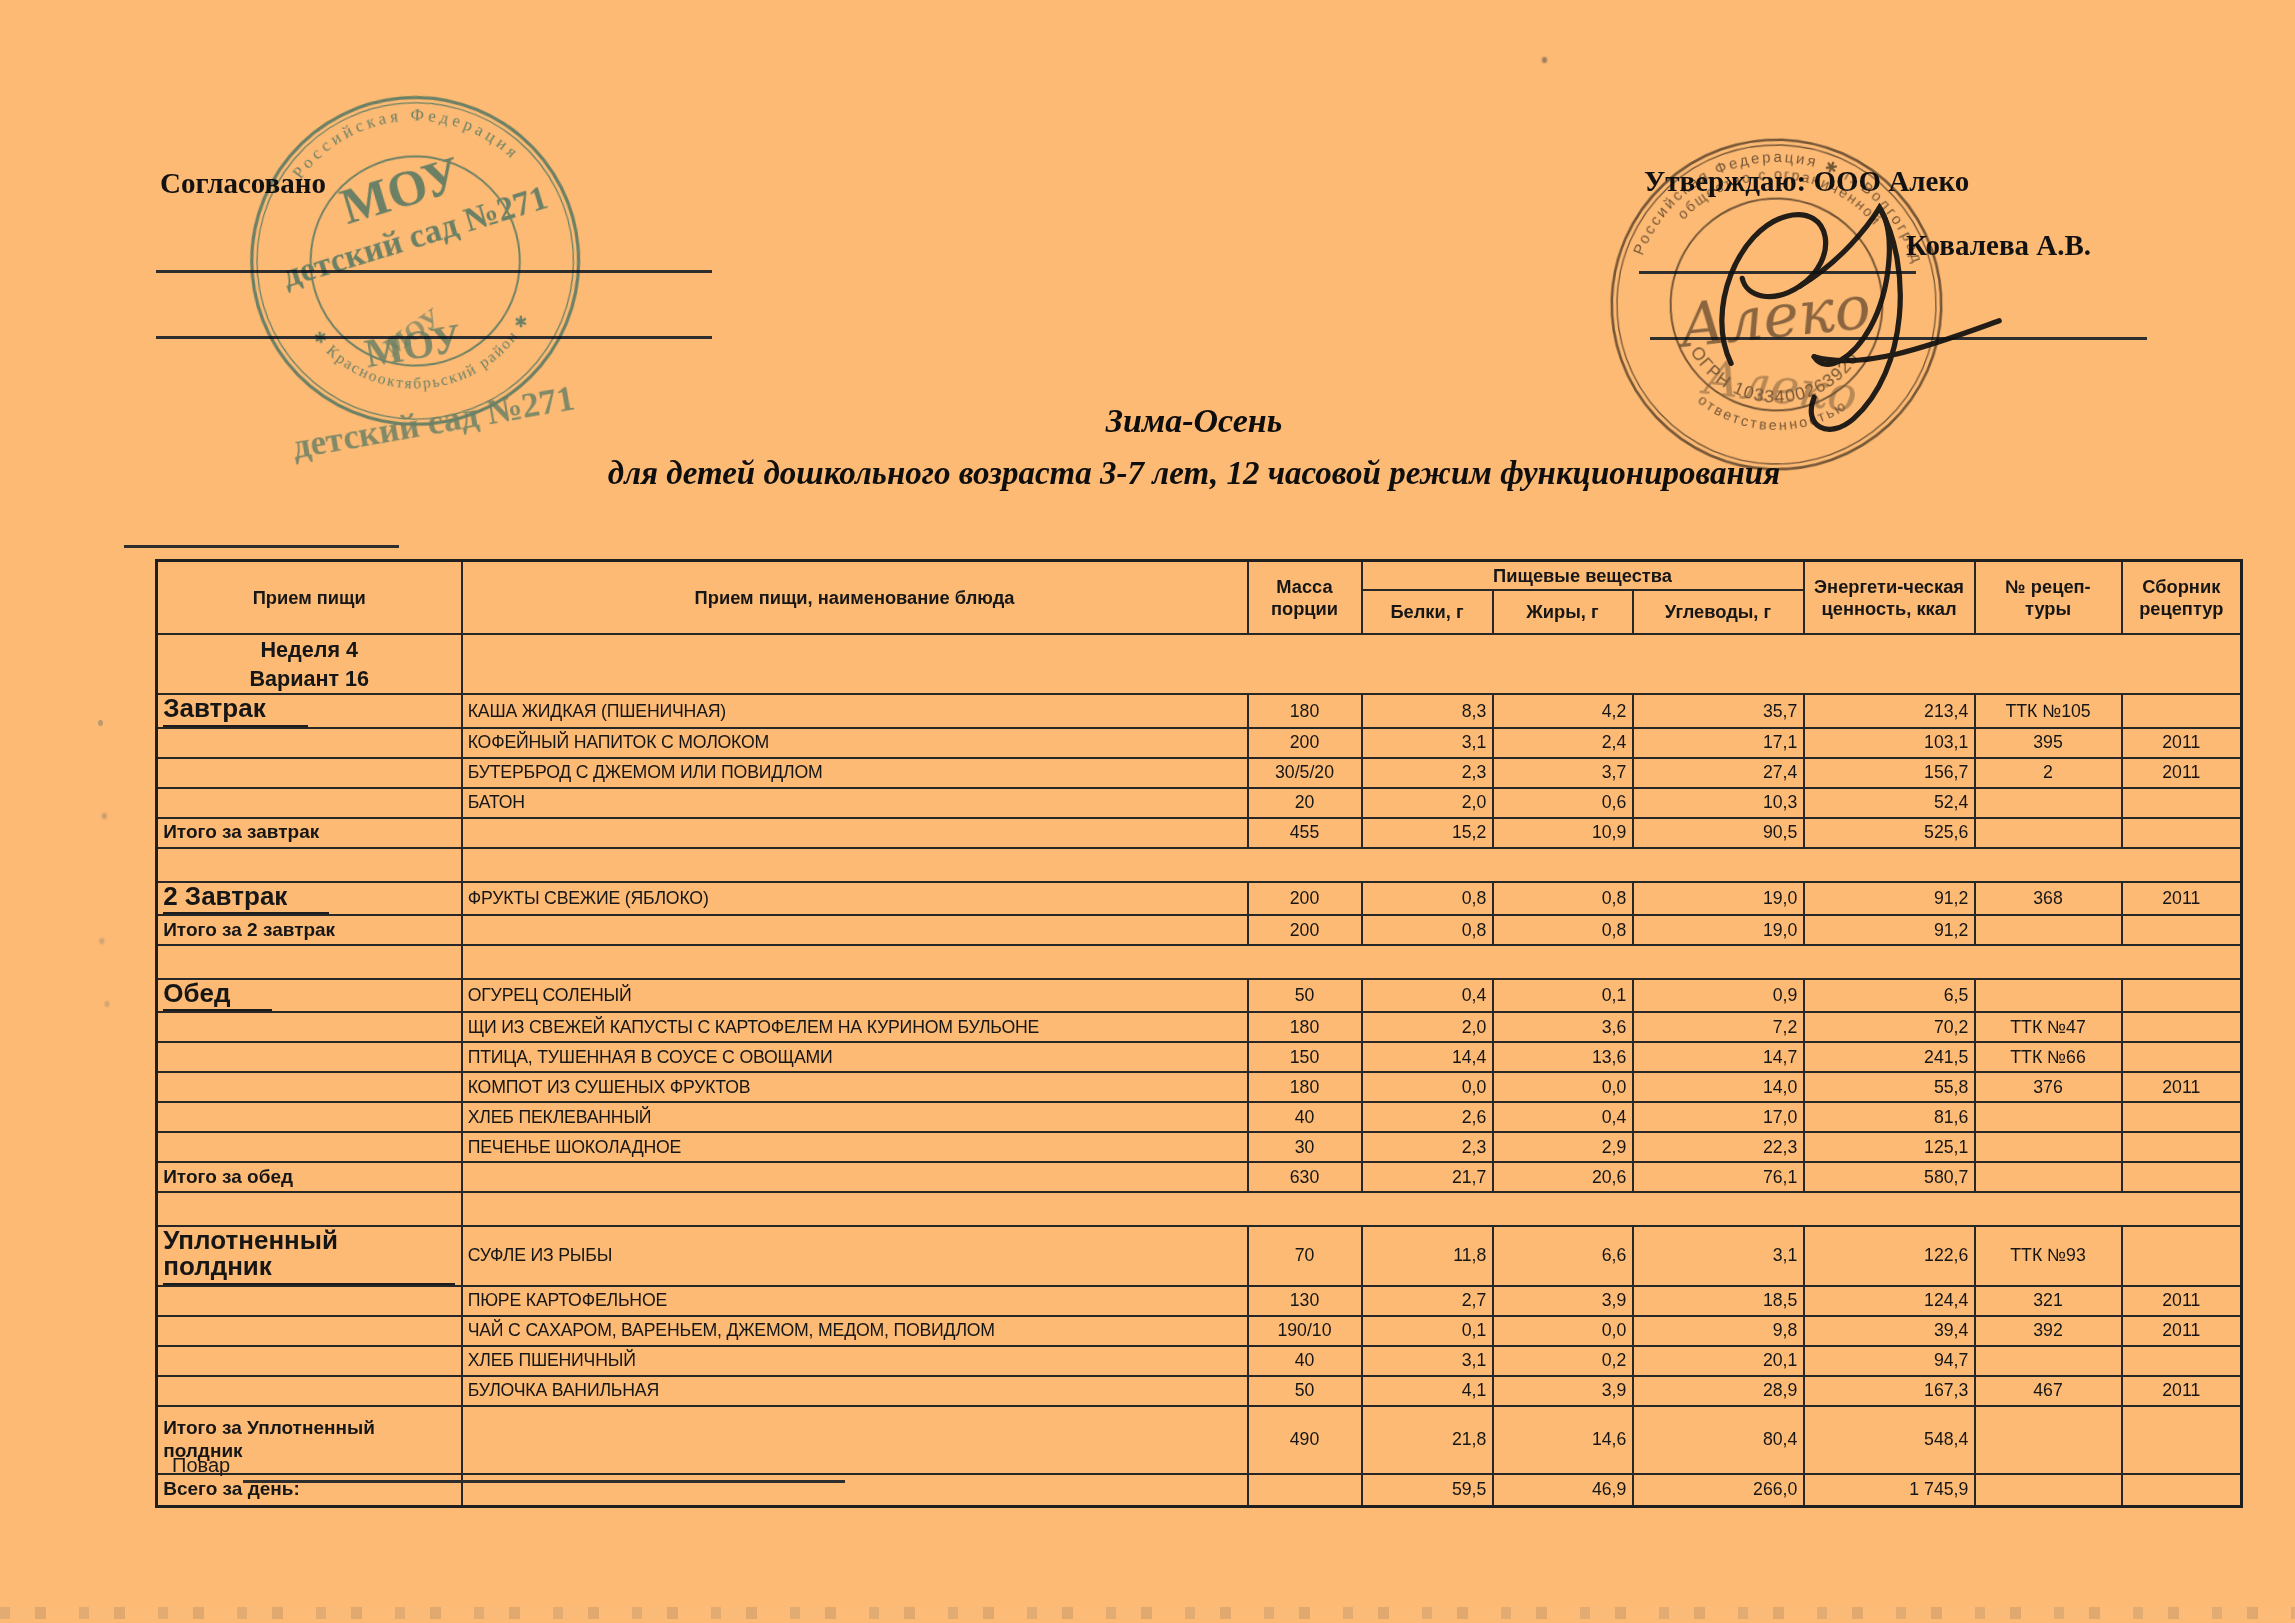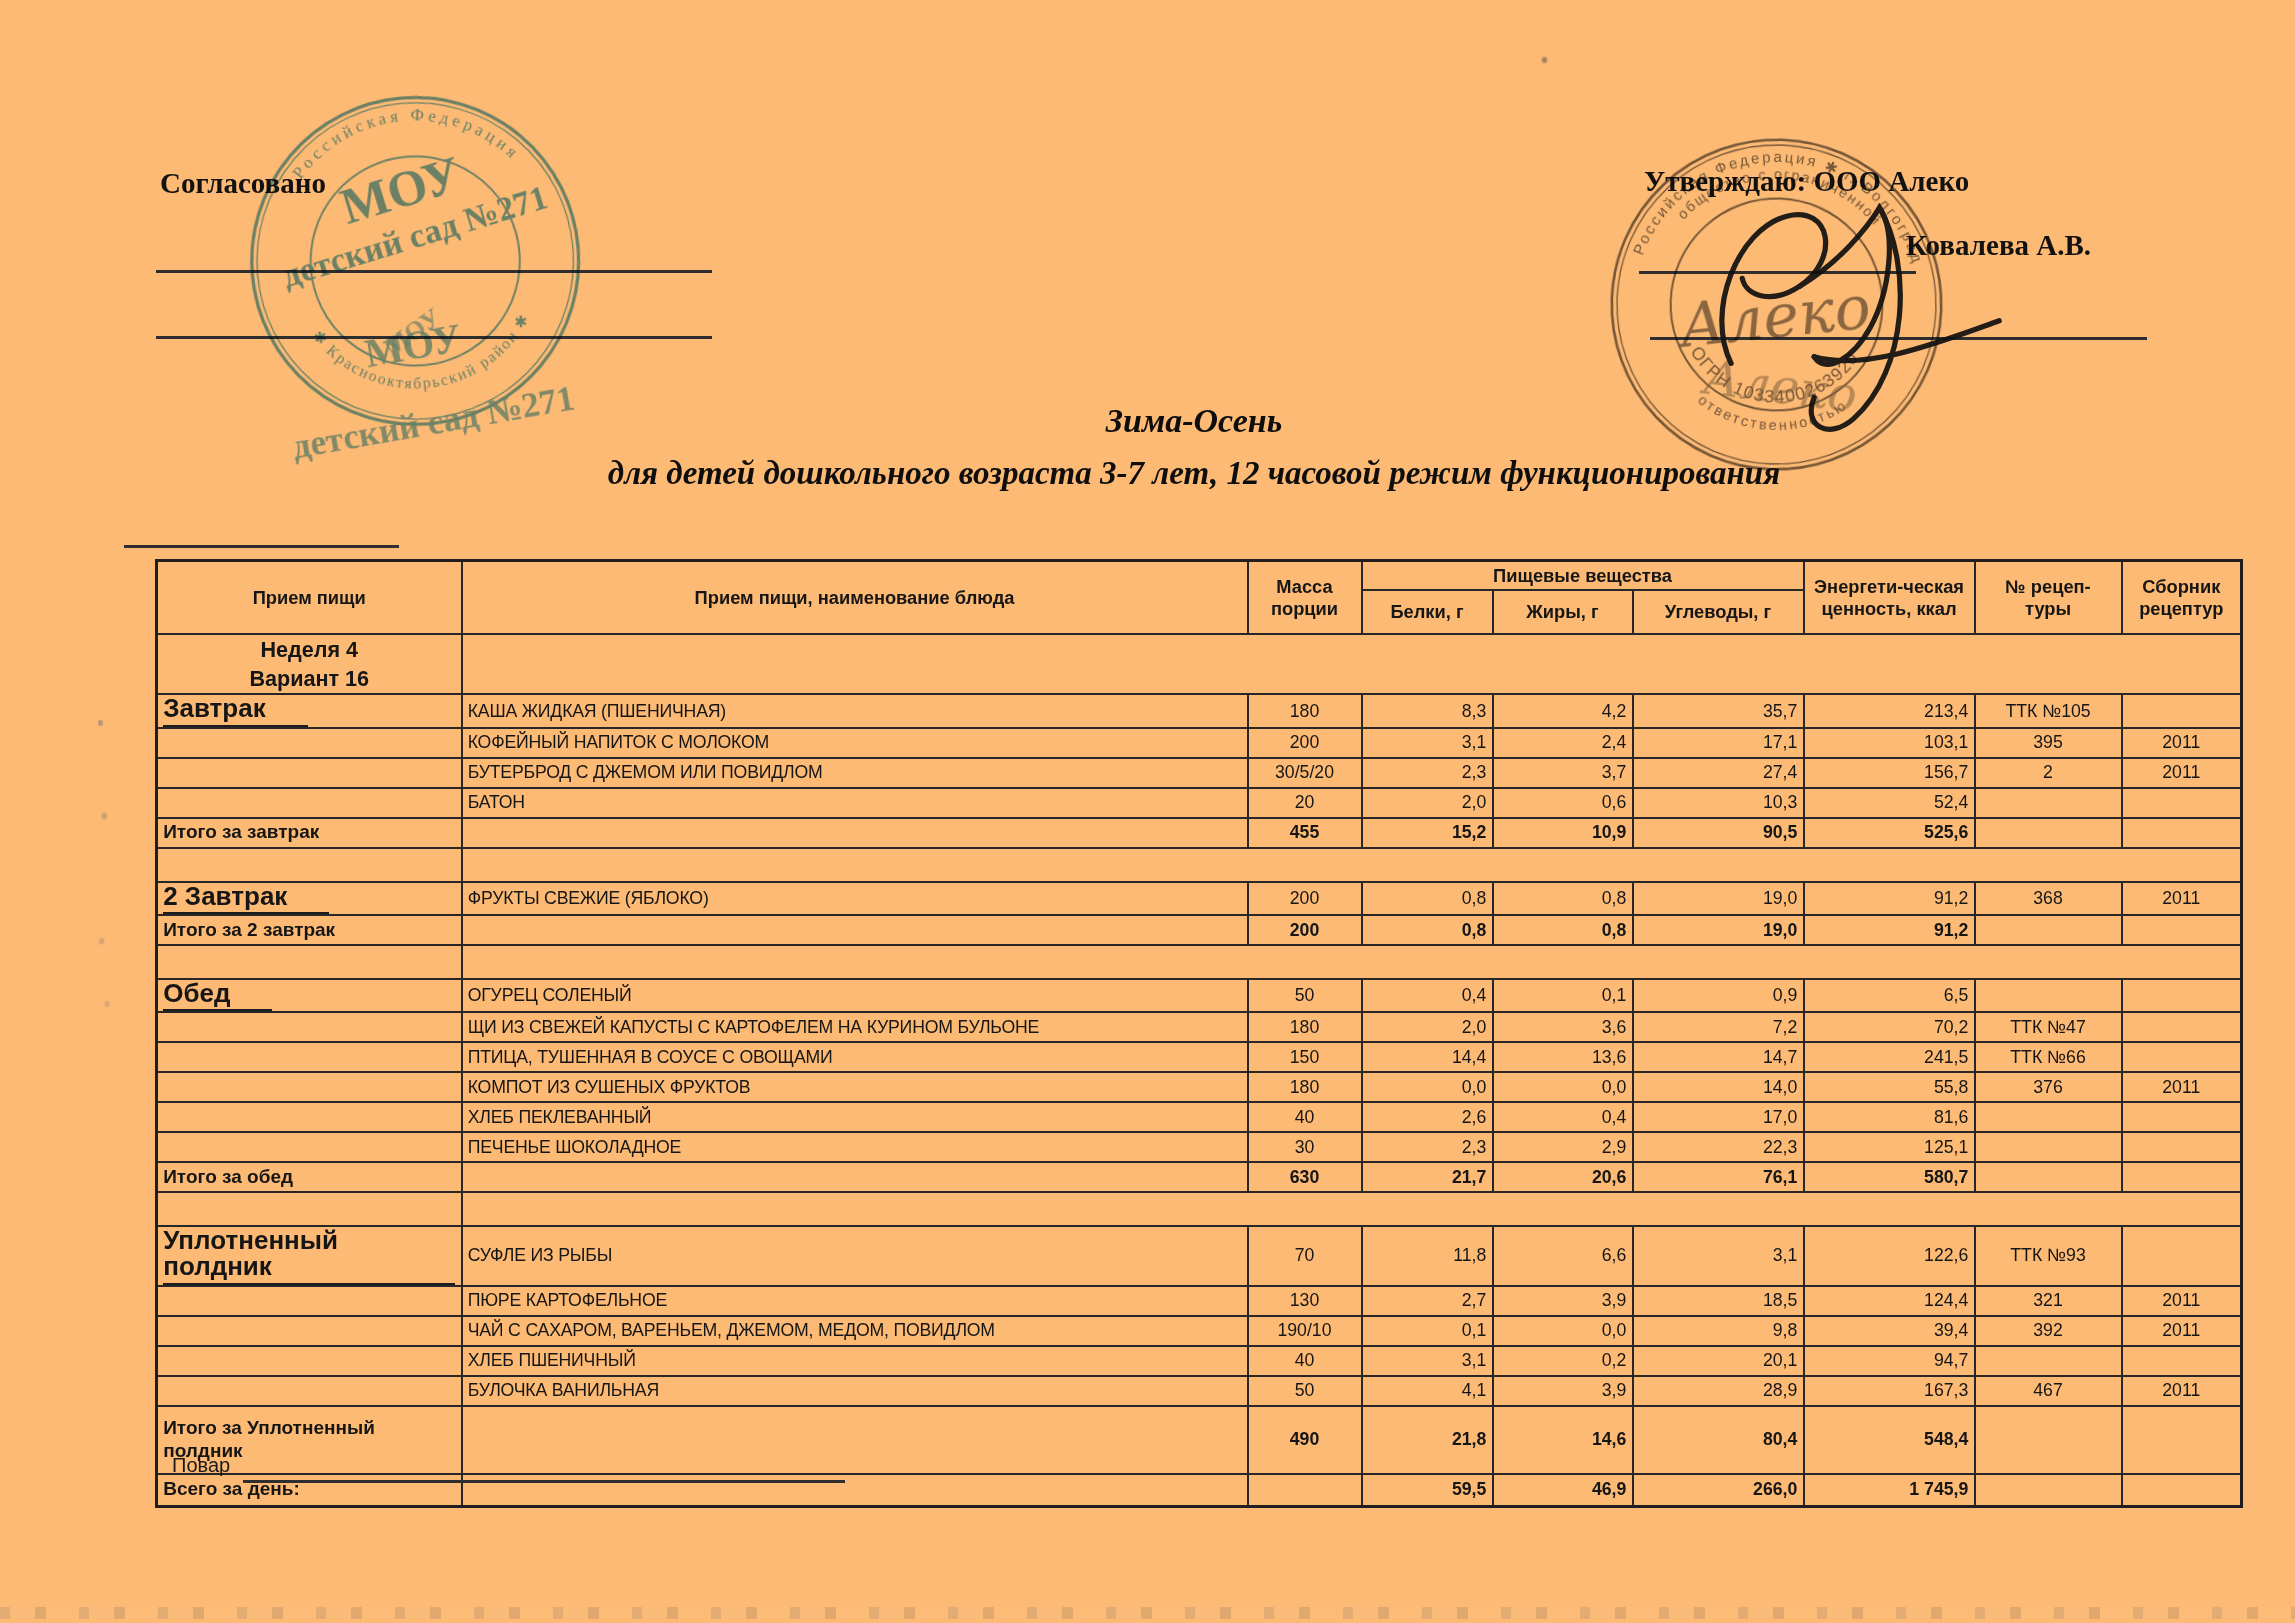--- a/index.html
+++ b/index.html
@@ -37,21 +37,21 @@
   .r-dish{height:30px;}
   .r-total{height:30px;}
   .r-total.tall{height:68px;}
   .r-gap{height:34px;}
   .r-grand{height:33px;}
   .c-meal{text-align:left;padding-left:6.5px;font-size:18.3px;}
   .c-dish{text-align:left;padding-left:6.5px;font-size:17.7px;letter-spacing:-0.2px;}
   .c-mass{text-align:center;font-size:17.7px;}
   .c-num{text-align:right;padding-right:6.5px;font-size:17.7px;}
   .c-recipe,.c-src{text-align:center;font-size:17.7px;}
-  .b{font-weight:700;}
+  .b{font-weight:400;}
   .sec-label{display:inline-block;font-weight:700;font-size:26px;line-height:1;
              border-bottom:2px solid #1d1d1d;padding:0 42px 3.3px 0;}
   .total-label{font-weight:700;font-size:19px;line-height:1.2;}
   .week div{font-weight:700;font-size:21.6px;line-height:1.35;text-align:center;}
 
   
   #cook{position:absolute;left:150px;top:1454px;font-size:20px;color:#1a1a1a;margin-left:22px;}
   #cook-line{left:243px;top:1480px;width:602px;height:2.6px;}
   #pre-table-line{left:124px;top:545px;width:275px;height:3.3px;}
 

